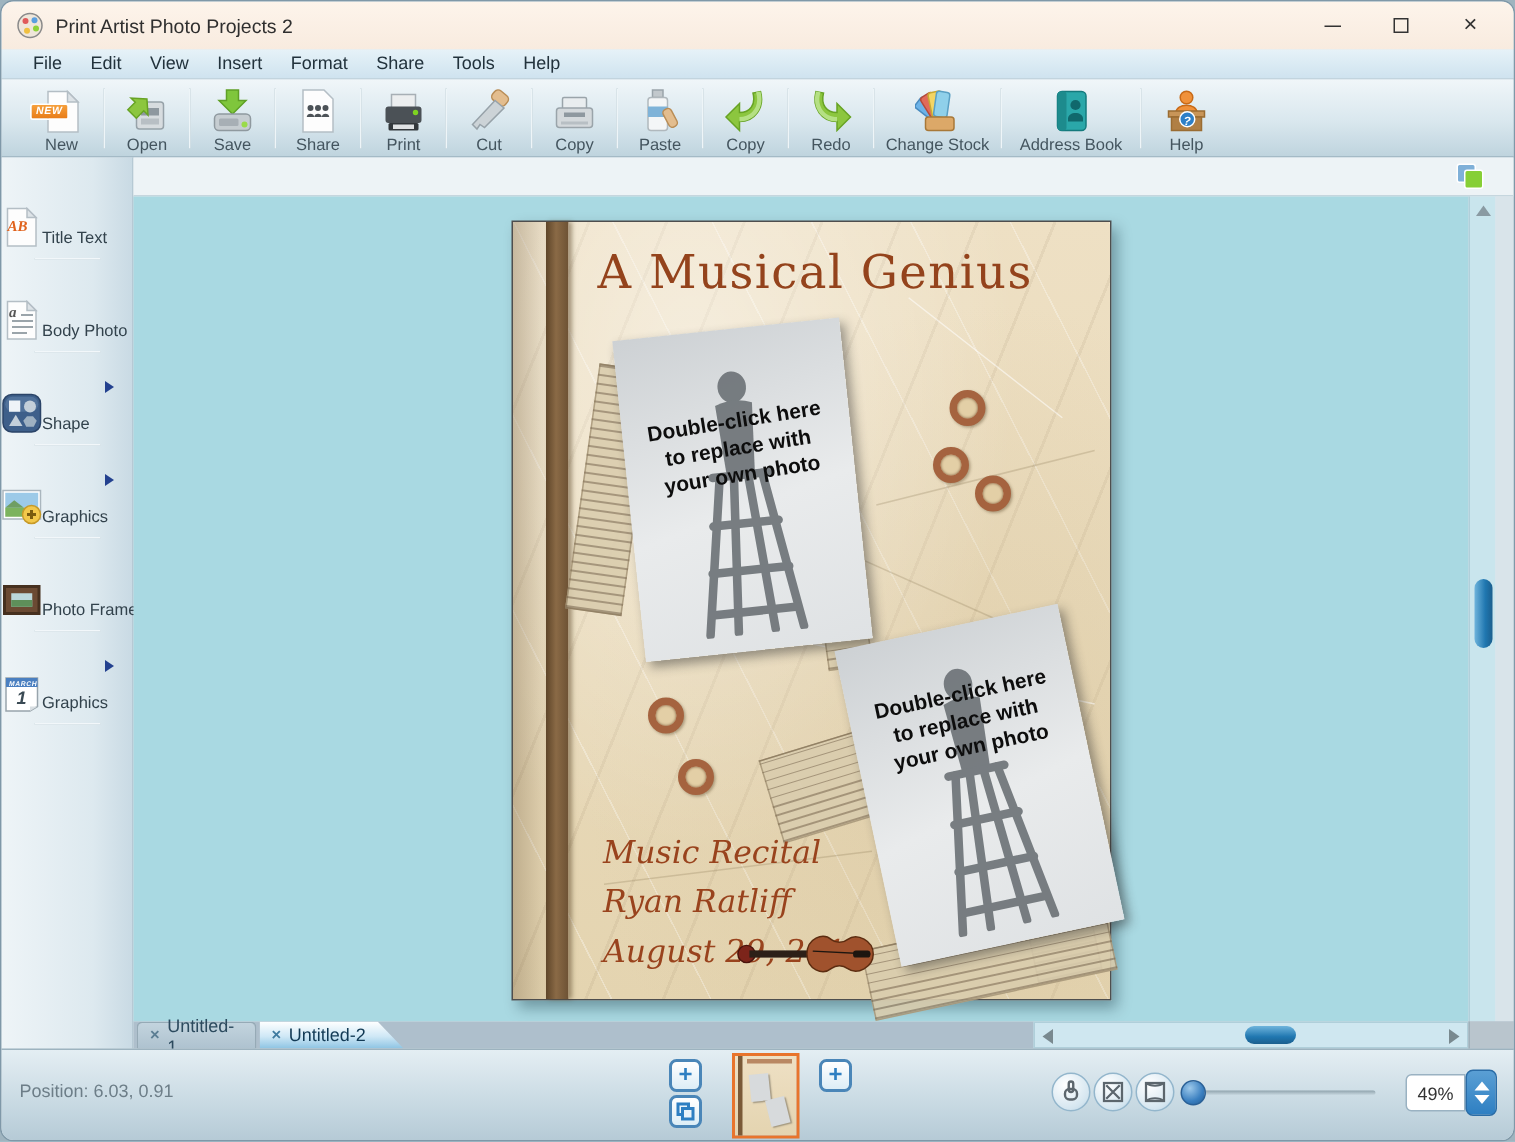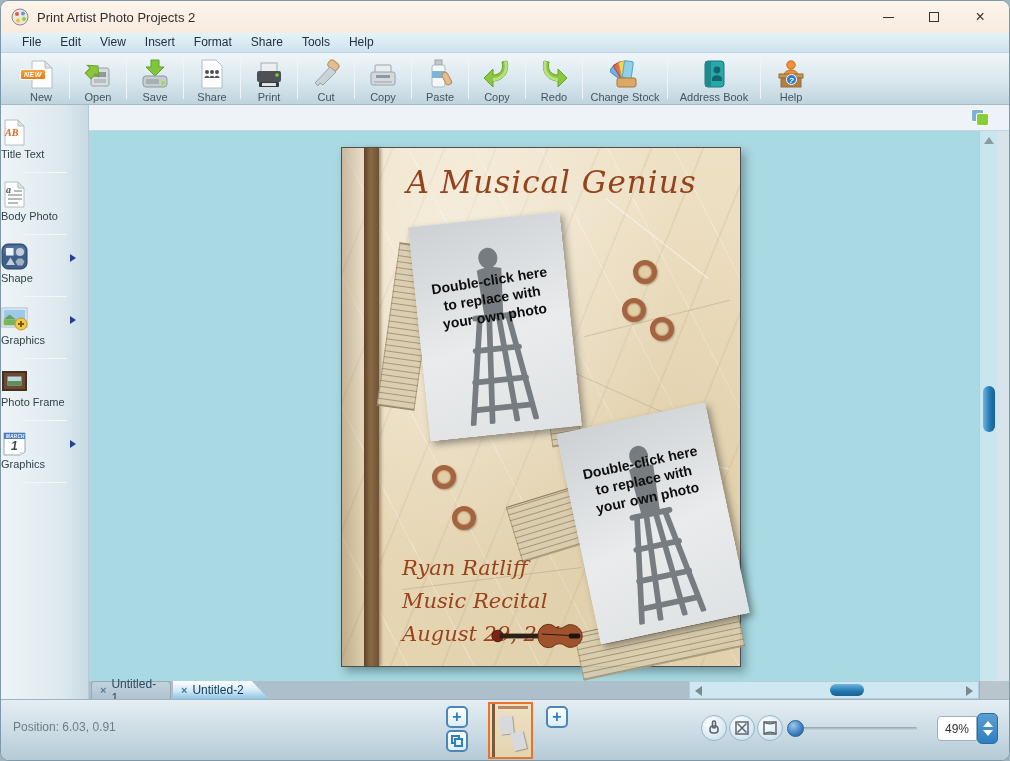--- a/index.html
+++ b/index.html
@@ -38,22 +38,22 @@
                color:#fff; font-size:7px; font-weight:bold; padding:1px 3px; border-radius:2px;
                border:1px solid #fff; letter-spacing:.5px; }
   .badge-q { position:absolute; left:10px; top:15px; width:11px; height:11px; background:#2d7fc7;
              border:1px solid #fff; border-radius:50%; color:#fff; font-size:8px; font-weight:bold;
              text-align:center; line-height:11px; }
 
   
   #sidebar { position:absolute; left:0; top:104px; width:88px; height:594px;
              background:linear-gradient(90deg,#eef4f7 0%,#dde9ef 70%,#c9dae4 100%);
              border-right:1px solid #b6c9d4; padding-top:14px; }
-  .sb-item { position:relative; width:88px; height:46px; display:flex; flex-direction:column;
-             align-items:flex-start; justify-content:flex-start; }
+  .sb-item { position:relative; width:88px; height:46px; display:flex; 
+             align-items:flex-end; justify-content:flex-start; }
   .sb-ico { position:relative; width:27px; height:27px; }
   .sb-lbl { font-size:11px; color:#32424c; margin-top:2px; white-space:nowrap; }
   .sb-sep { display:block; width:44px; height:1px; background:#aebfc9; border-bottom:1px solid #f2f7fa;
             margin:7px auto 8px auto; }
   .sb-arrow { position:absolute; right:13px; top:11px; width:0; height:0;
               border-top:4px solid transparent; border-bottom:4px solid transparent;
               border-left:6px solid #23418f; }
   .ico-txt { position:absolute; font-weight:bold; }
 
   
@@ -84,22 +84,22 @@
             linear-gradient(180deg,#eee0c4,#e4d4b0);
           border:1px solid #4e4e4e; box-shadow:4px 5px 9px rgba(0,30,40,.35); }
   #page-edge { position:absolute; left:0; top:0; width:22px; height:100%;
                background:linear-gradient(90deg,rgba(120,100,70,.35),rgba(120,100,70,.05)); }
   #binding { position:absolute; left:22px; top:0; width:15px; height:100%;
              background:linear-gradient(90deg,#5e4529,#8a6a46 45%,#6d5234);
              box-shadow:2px 0 3px rgba(90,70,40,.5); }
   .scr { position:absolute; background:rgba(120,98,66,.22); }
   .scr.w { background:rgba(255,255,255,.55); }
 
-  #page-title { position:absolute; left:32px; top:16px; width:355px; text-align:center;
-                font-family:"DejaVu Serif", serif; font-style:italic; font-size:31px;
+  #page-title { position:absolute; left:24px; top:16px; width:355px; text-align:center;
+                font-family:"DejaVu Serif", serif; font-size:31px;
                 color:#94431c; letter-spacing:1px; white-space:nowrap; }
 
   .music-strip { position:absolute; background:
       repeating-linear-gradient(0deg, rgba(85,65,45,.45) 0 1px, transparent 1px 6px), #dacdae;
       border:1px solid rgba(120,100,70,.5); opacity:.9; }
 
   .coin { position:absolute; width:24px; height:24px; border-radius:50%;
           border:5px solid #a5633f; background:#e3cfa6;
           box-shadow:inset 0 0 2px rgba(90,50,20,.8), 1px 1px 2px rgba(80,60,30,.4); }
 
@@ -547,22 +547,22 @@
               <line x1="65" y1="88" x2="73" y2="198"></line>
             <line x1="37" y1="122" x2="83" y2="122"></line>
               <line x1="33" y1="155" x2="87" y2="155"></line>
               <line x1="30" y1="184" x2="90" y2="184"></line>
           </g>
         </svg>
         <div class="ph-text">Double-click here to replace with your own photo</div>
       </div>
 
       <div id="caption">
+        <div>Music Recital</div>
         <div>Ryan Ratliff</div>
-        <div>Music Recital</div>
         <div>August 29, 2010</div>
       </div>
 
       <svg id="violin" width="96" height="44" viewBox="0 0 100 44">
         <circle cx="8" cy="22" r="6" fill="#7c241a" stroke="#4a140c"></circle>
         <rect x="10" y="19.5" width="44" height="5" fill="#2c2018"></rect>
         <path d="M50 22 c0 -11 11 -15 17 -10 c3 2.5 8 2.5 11 0 c7 -5 18 1 18 10 c0 9 -11 15 -18 10 c-3 -2.5 -8 -2.5 -11 0 c-6 5 -17 1 -17 -10 z" fill="#a0522d" stroke="#5c2c10"></path>
         <rect x="82" y="19.5" width="12" height="5" rx="2" fill="#1d1610"></rect>
         <line x1="54" y1="20" x2="94" y2="22" stroke="#1d1610" stroke-width="1"></line>
       </svg>

